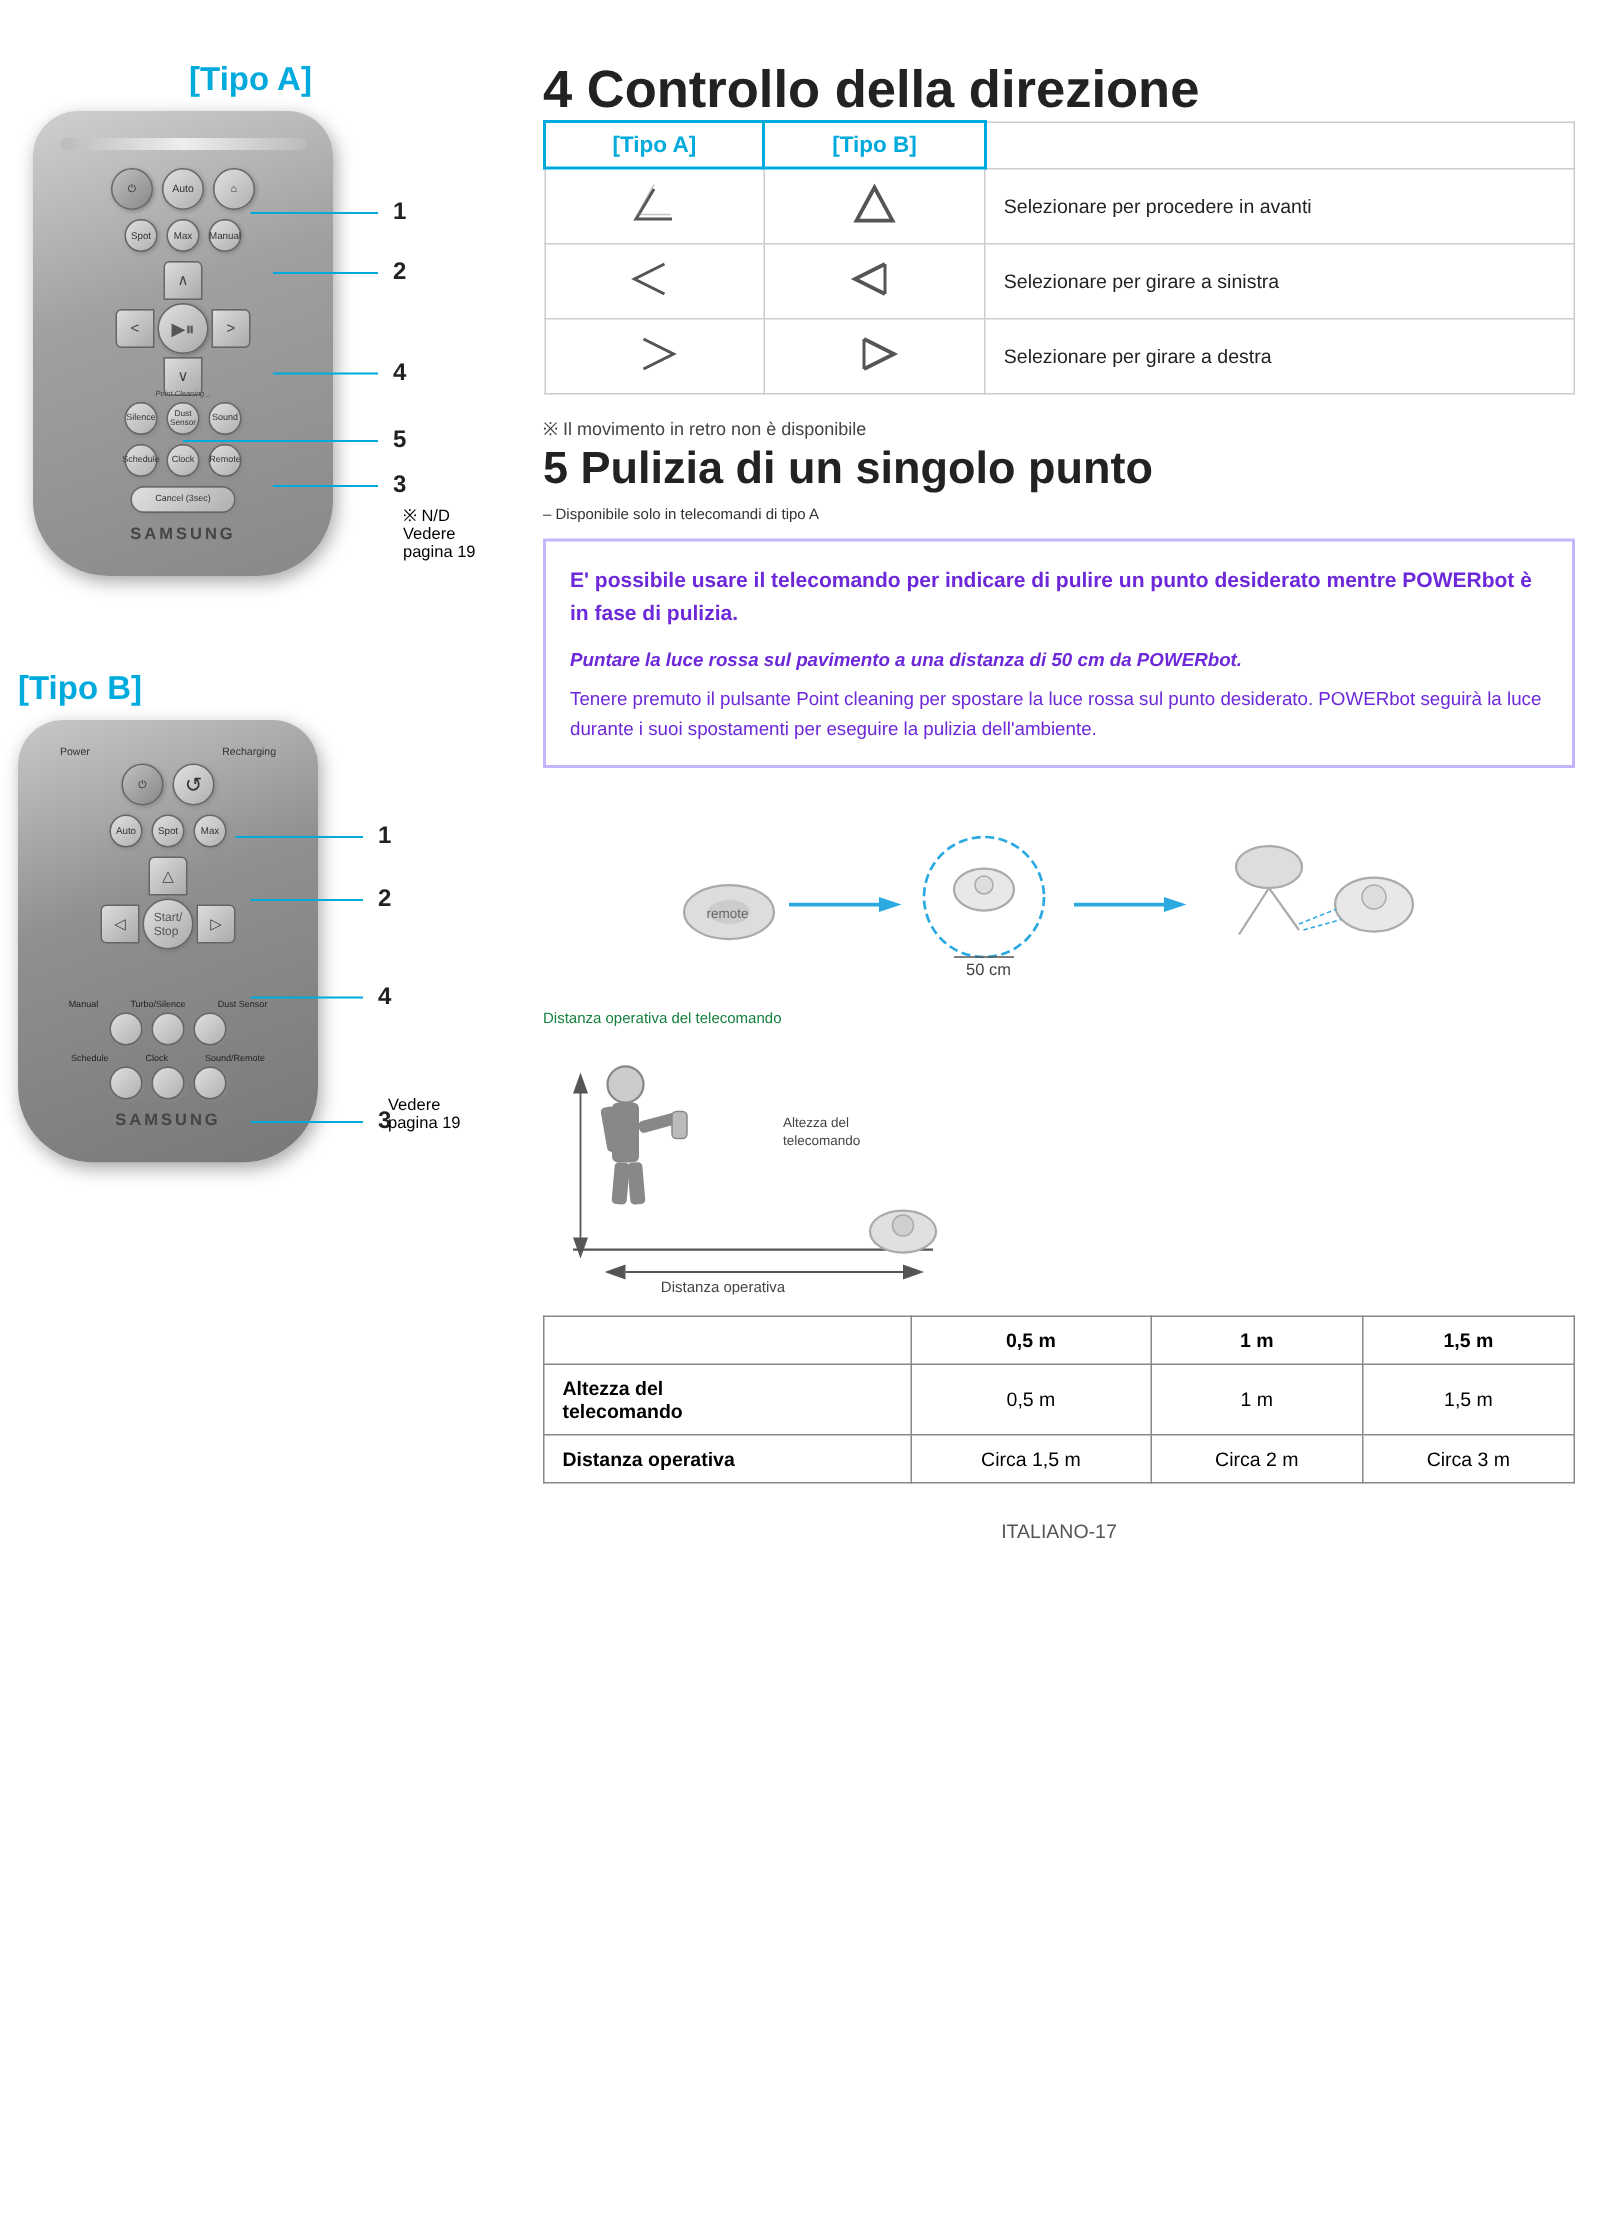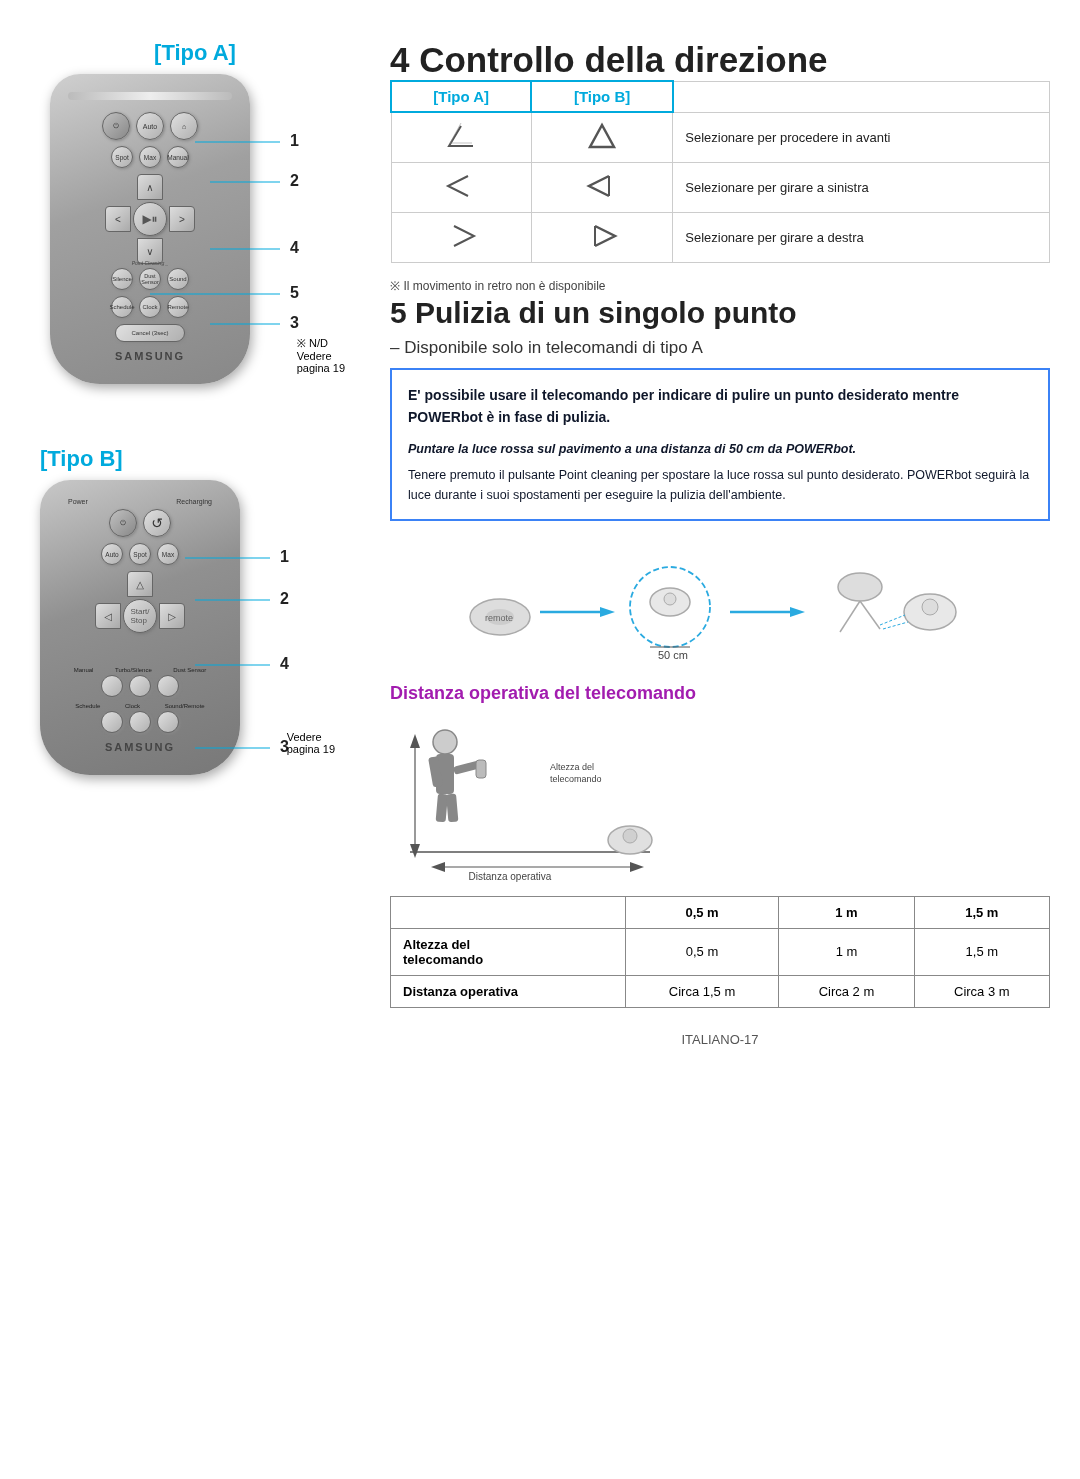--- a/index.html
+++ b/index.html
@@ -8,21 +8,21 @@
       background: #fff;
       width: 1080px;
       min-height: 1479px;
       position: relative;
       overflow: hidden;
     }
     .page {
       display: flex;
       width: 1080px;
       min-height: 1479px;
-      padding: 40px 30px 40px 40px;
+      padding: 40px 30px 40px 12px;
     }
     
     .left-col {
       width: 320px;
       flex-shrink: 0;
       display: flex;
       flex-direction: column;
       align-items: center;
       padding-right: 10px;
     }
@@ -165,46 +165,46 @@
       text-align: left;
       font-size: 13px;
       color: #222;
     }
     .note-small {
       font-size: 12px;
       color: #444;
       margin-bottom: 2px;
     }
     .highlight-box {
-      border: 2px solid #3b82f6;
+      border: 2px solid #c4b5fd;
       padding: 14px 16px;
       margin-bottom: 16px;
       font-size: 13px;
       line-height: 1.6;
-      color: #0f172a;
+      color: #6d28d9;
     }
     .highlight-box p.main-bold {
       font-weight: bold;
       font-size: 14px;
       margin-bottom: 10px;
     }
     .highlight-box p.sub-bold {
       font-weight: bold;
       font-size: 12.5px;
       margin-bottom: 6px;
       font-style: italic;
     }
     .highlight-box p.normal {
       font-weight: normal;
       font-size: 12.5px;
     }
     .diagram-caption {
-      font-size: 18px;
-      font-weight: bold;
-      color: #a21caf;
+      font-size: 10px;
+      font-weight: normal;
+      color: #15803d;
       text-align: left;
       margin-bottom: 8px;
     }
     
     .op-table {
       width: 100%;
       border-collapse: collapse;
       font-size: 13px;
     }
     .op-table th {
@@ -451,21 +451,21 @@
               </svg>
           </td>
           <td class="desc">Selezionare per girare a destra</td>
         </tr>
       </tbody>
     </table>
 
     <p class="note-small">※ Il movimento in retro non è disponibile</p>
 
     <h2 class="section-title2">5 Pulizia di un singolo punto</h2>
-    <p style="font-size:17px; color:#333; margin-bottom:10px;">– Disponibile solo in telecomandi di tipo A</p>
+    <p style="font-size:10px; color:#333; margin-bottom:10px;">– Disponibile solo in telecomandi di tipo A</p>
 
     <div class="highlight-box">
       <p class="main-bold">E' possibile usare il telecomando per indicare di pulire un punto desiderato mentre POWERbot è in fase di pulizia.</p>
       <p class="sub-bold">Puntare la luce rossa sul pavimento a una distanza di 50 cm da POWERbot.</p>
       <p class="normal">Tenere premuto il pulsante Point cleaning per spostare la luce rossa sul punto desiderato. POWERbot seguirà la luce durante i suoi spostamenti per eseguire la pulizia dell'ambiente.</p>
     </div>
 
     <div style="text-align:center; margin:10px 0 16px 0;">
       <svg width="560" height="130" viewBox="0 0 560 130" class="diagram-svg">
 

